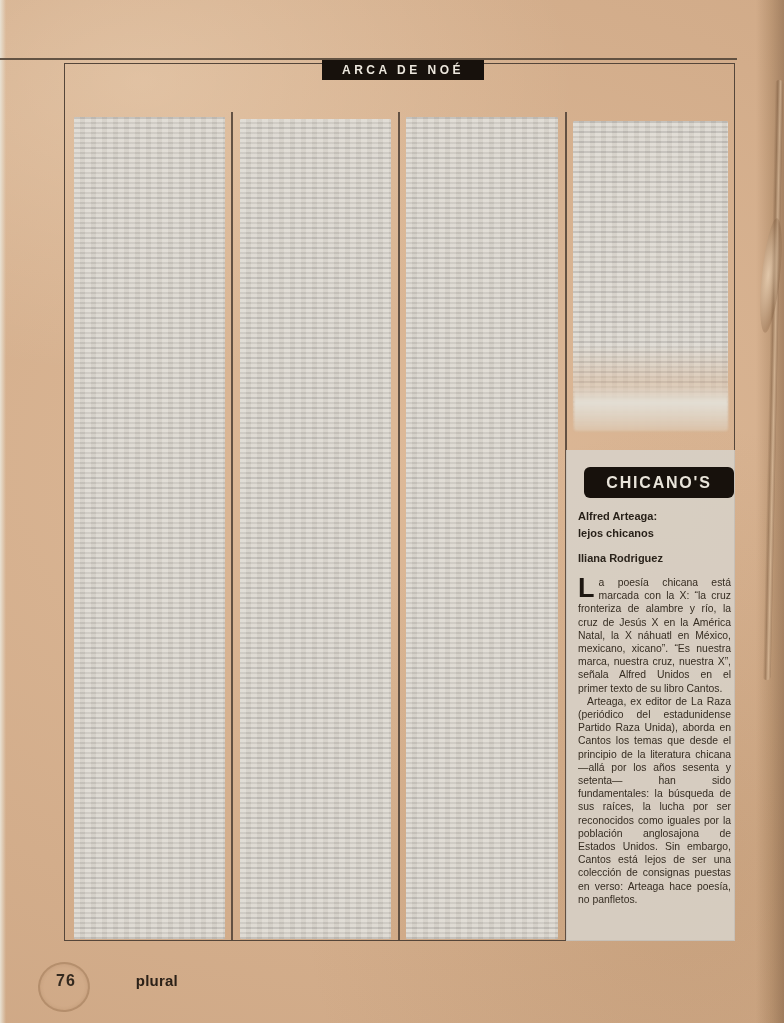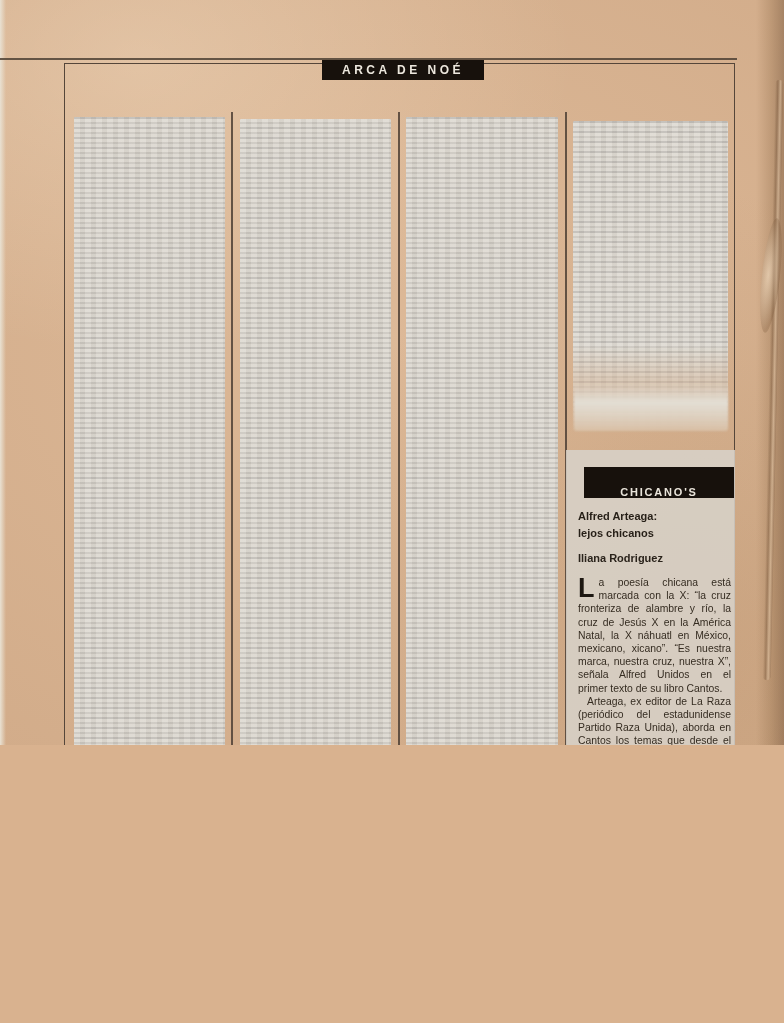--- a/index.html
+++ b/index.html
@@ -1,18 +1,18 @@
 <!DOCTYPE html>
 <html><head>
 <meta charset="utf-8">
 <style>
   html,body{margin:0;padding:0;background:#d9b28f;}
   *{box-sizing:border-box;}
   .stage{
-    position:relative;width:784px;height:745px;overflow:hidden;
+    position:relative;width:784px;height:1023px;overflow:hidden;
     font-family:"Liberation Sans",sans-serif;
     background:
       radial-gradient(ellipse 620px 420px at 18% 8%, rgba(255,238,214,0.30), rgba(255,238,214,0) 70%),
       radial-gradient(ellipse 560px 640px at 88% 85%, rgba(150,110,70,0.18), rgba(150,110,70,0) 70%),
       radial-gradient(ellipse 900px 700px at 50% 45%, rgba(255,245,228,0.10), rgba(120,85,55,0.10) 95%),
       #d9b28f;
   }
   .left-scan-strip{position:absolute;left:0;top:0;width:6px;height:100%;
     background:linear-gradient(to right,#e9e1d2,rgba(233,225,210,0));}
   .right-edge{position:absolute;right:0;top:0;width:28px;height:100%;
@@ -46,22 +46,22 @@
       background:linear-gradient(to bottom,rgba(230,226,218,0),#e3ded4 40%,rgba(222,206,186,0.55));
       filter:blur(1px);}
 
   .article-bg{position:absolute;left:566px;top:450px;width:169px;height:491px;
     background:#d7d2c8;opacity:.88;}
 
   .banner{position:absolute;left:322px;top:60px;width:162px;height:20px;
     display:flex;align-items:center;justify-content:center;
     font-weight:bold;font-size:12px;letter-spacing:3.5px;}
   .kicker-box{position:absolute;left:584px;top:467px;width:150px;height:31px;
-    display:flex;align-items:flex-end;justify-content:center;
-    font-weight:bold;font-size:11px;letter-spacing:1.8px;}
+    display:flex;align-items:center;justify-content:center;
+    font-weight:bold;font-size:16px;letter-spacing:1.8px;border-radius:6px;}
 
   .title{position:absolute;left:578px;top:508px;width:156px;
     font-size:11px;font-weight:bold;line-height:16.5px;color:#261f17;}
   .byline{position:absolute;left:578px;top:552px;width:156px;
     font-size:11px;font-weight:bold;color:#2a231b;}
 
   .body-copy{position:absolute;left:578px;top:576px;width:153px;
     font-size:10.4px;line-height:13.2px;color:#352c21;text-align:justify;}
   .body-copy p{margin:0;}
   .body-copy p.indent{text-indent:9px;}

